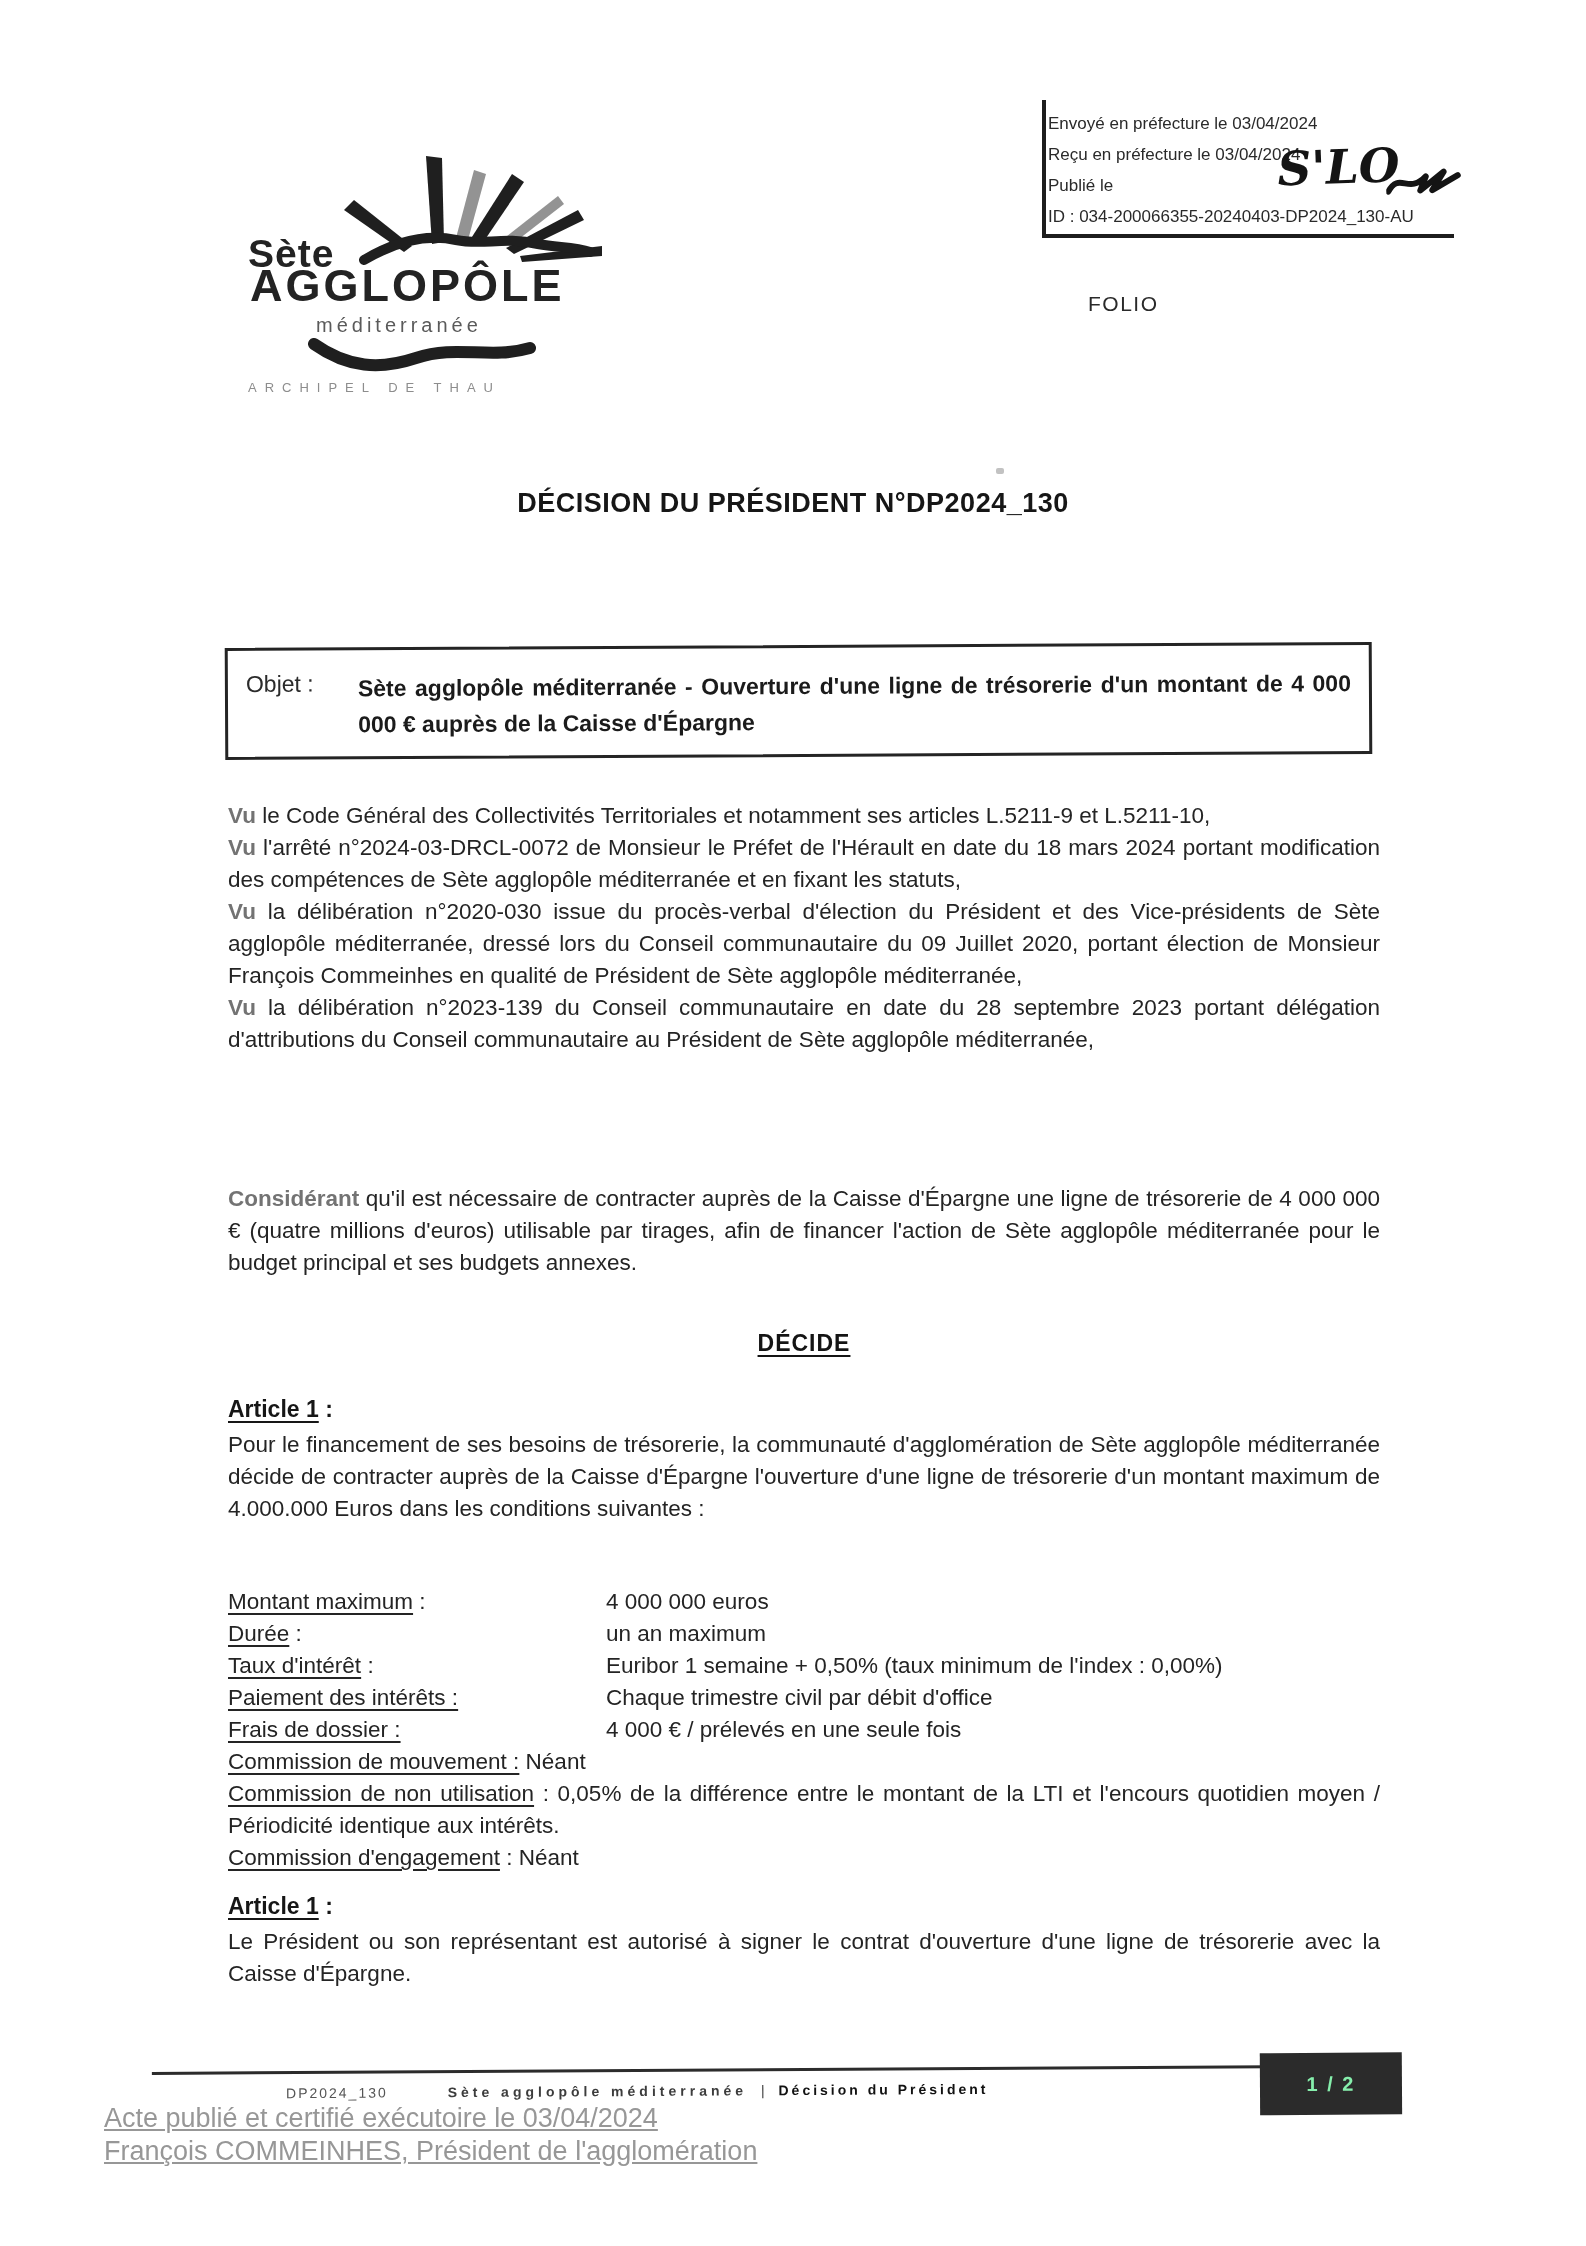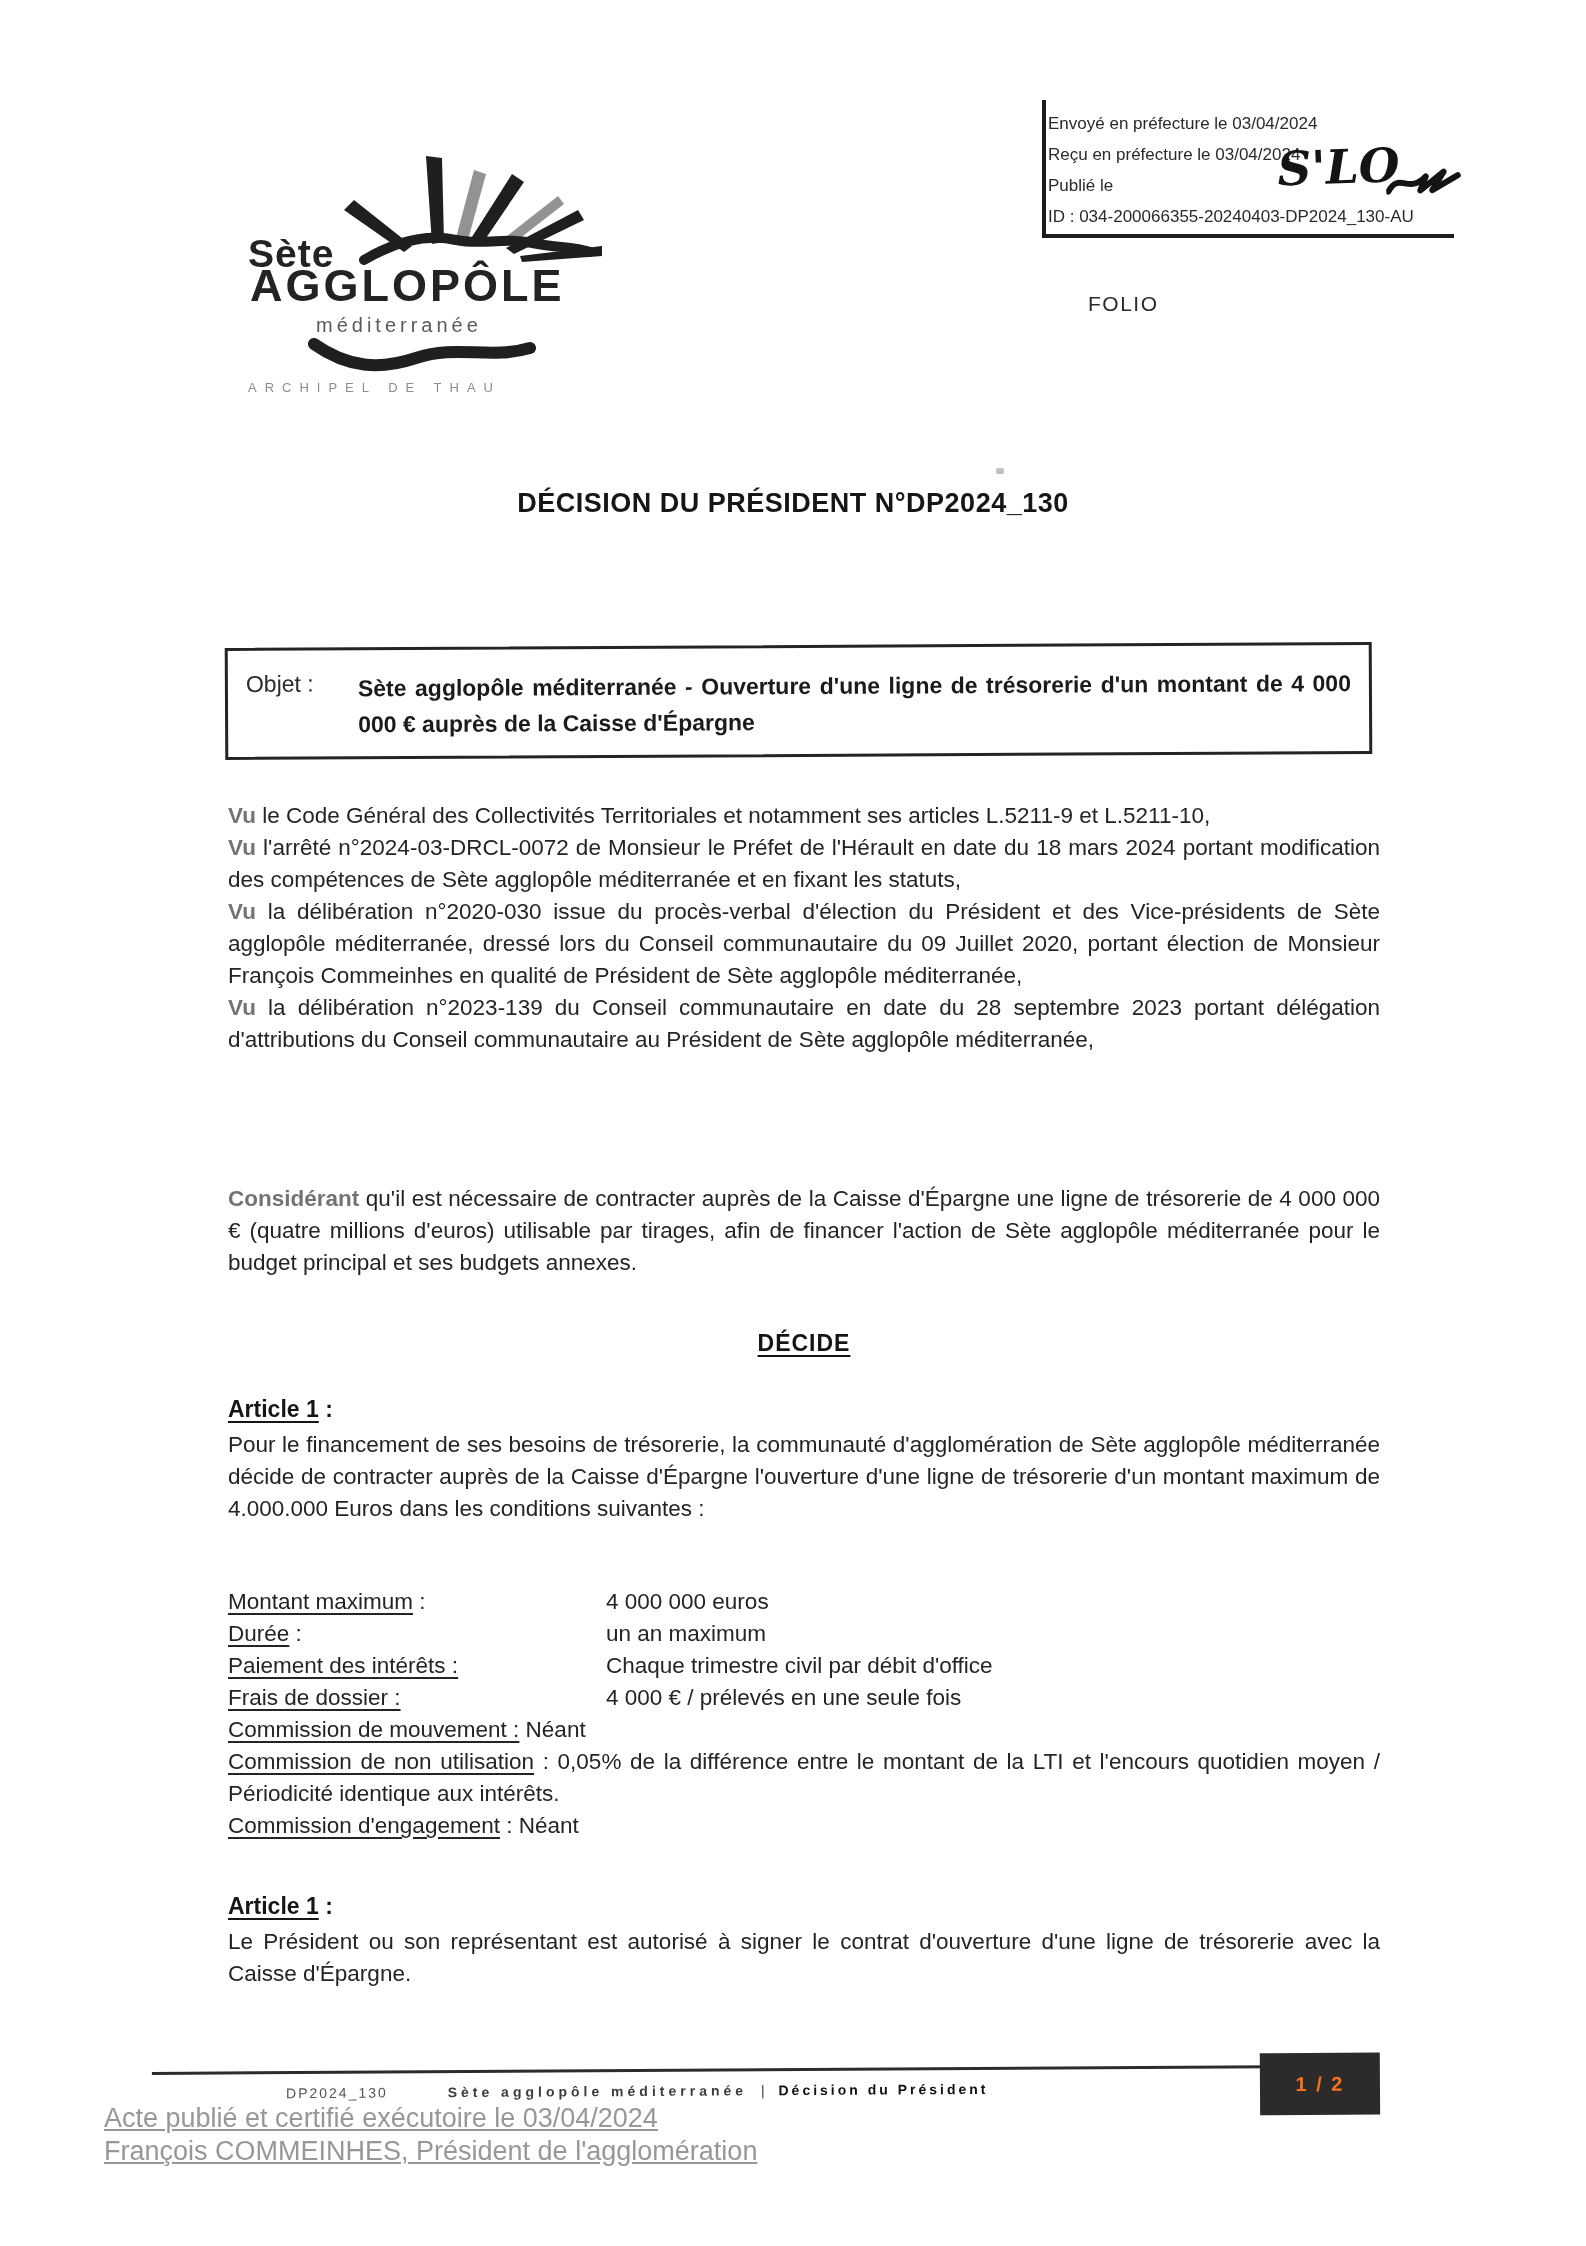--- a/index.html
+++ b/index.html
@@ -75,22 +75,22 @@
   .term-inline{text-align:justify;}
   
   .footer-strip{position:absolute;left:150px;top:2058px;width:1270px;height:74px;transform:rotate(-0.35deg);transform-origin:left center;}
   .footer-rule{position:absolute;left:2px;top:14px;width:1118px;height:3px;background:#2c2c2c;}
   .footer-micro{position:absolute;left:136px;top:28px;font-size:14px;white-space:nowrap;}
   .fm-ref{color:#555555;letter-spacing:2px;margin-right:56px;}
   .fm-name{color:#3c3c3c;letter-spacing:4px;font-weight:bold;}
   .fm-sep{color:#3c3c3c;margin:0 10px;}
   .fm-type{color:#111111;letter-spacing:3px;font-weight:bold;}
   .pagebox{
-    position:absolute;left:1110px;top:2px;width:120px;height:62px;
-    background:#2b2b2b;color:#f97316;
+    position:absolute;left:1110px;top:2px;width:142px;height:62px;
+    background:#2b2b2b;color:#86efac;
     display:flex;align-items:center;justify-content:center;
     font-size:20px;font-weight:bold;letter-spacing:2px;
   }
   .published{position:absolute;left:104px;top:2102px;font-size:27px;line-height:33px;color:#979797;text-decoration:underline;}
 </style>
 </head>
 <body>
 
 <div class="page">
 
@@ -164,20 +164,24 @@
   <div class="terms">
     <div class="term-grid">
       <div class="t-label"><span class="u">Montant maximum</span><span> :</span></div>
       <div class="t-value">4 000 000 euros</div>
     </div>
     <div class="term-grid">
       <div class="t-label"><span class="u">Durée</span><span> :</span></div>
       <div class="t-value">un an maximum</div>
     </div>
     <div class="term-grid">
+      <div class="t-label"><span class="u">Taux d'intérêt</span><span> :</span></div>
+      <div class="t-value">Euribor 1 semaine + 0,50% (taux minimum de l'index : 0,00%)</div>
+    </div>
+    <div class="term-grid">
       <div class="t-label"><span class="u">Paiement des intérêts :</span><span></span></div>
       <div class="t-value">Chaque trimestre civil par débit d'office</div>
     </div>
     <div class="term-grid">
       <div class="t-label"><span class="u">Frais de dossier :</span><span></span></div>
       <div class="t-value">4 000 € / prélevés en une seule fois</div>
     </div>
     <div class="term-inline">
       <span class="u">Commission de mouvement :</span><span></span><span> Néant</span>
     </div>

